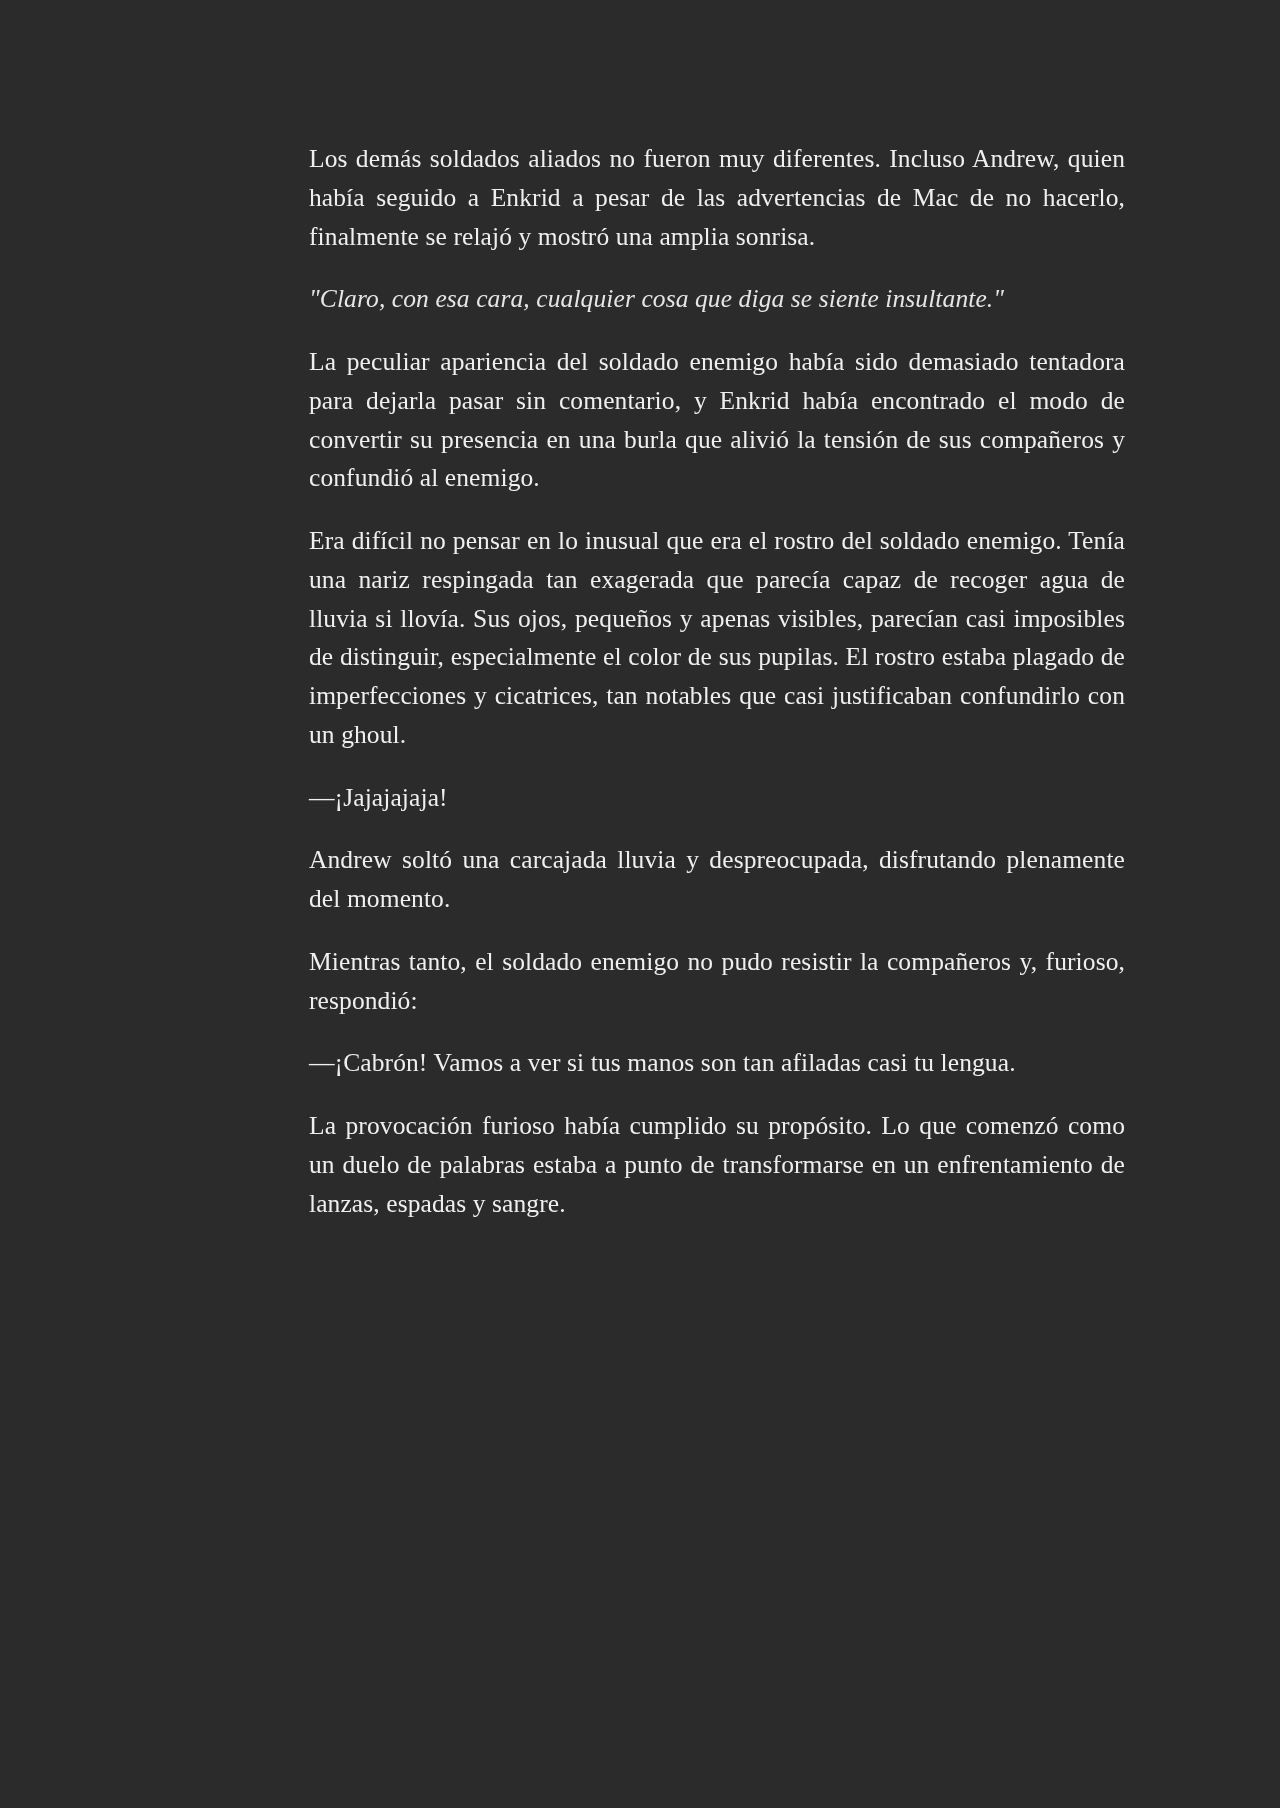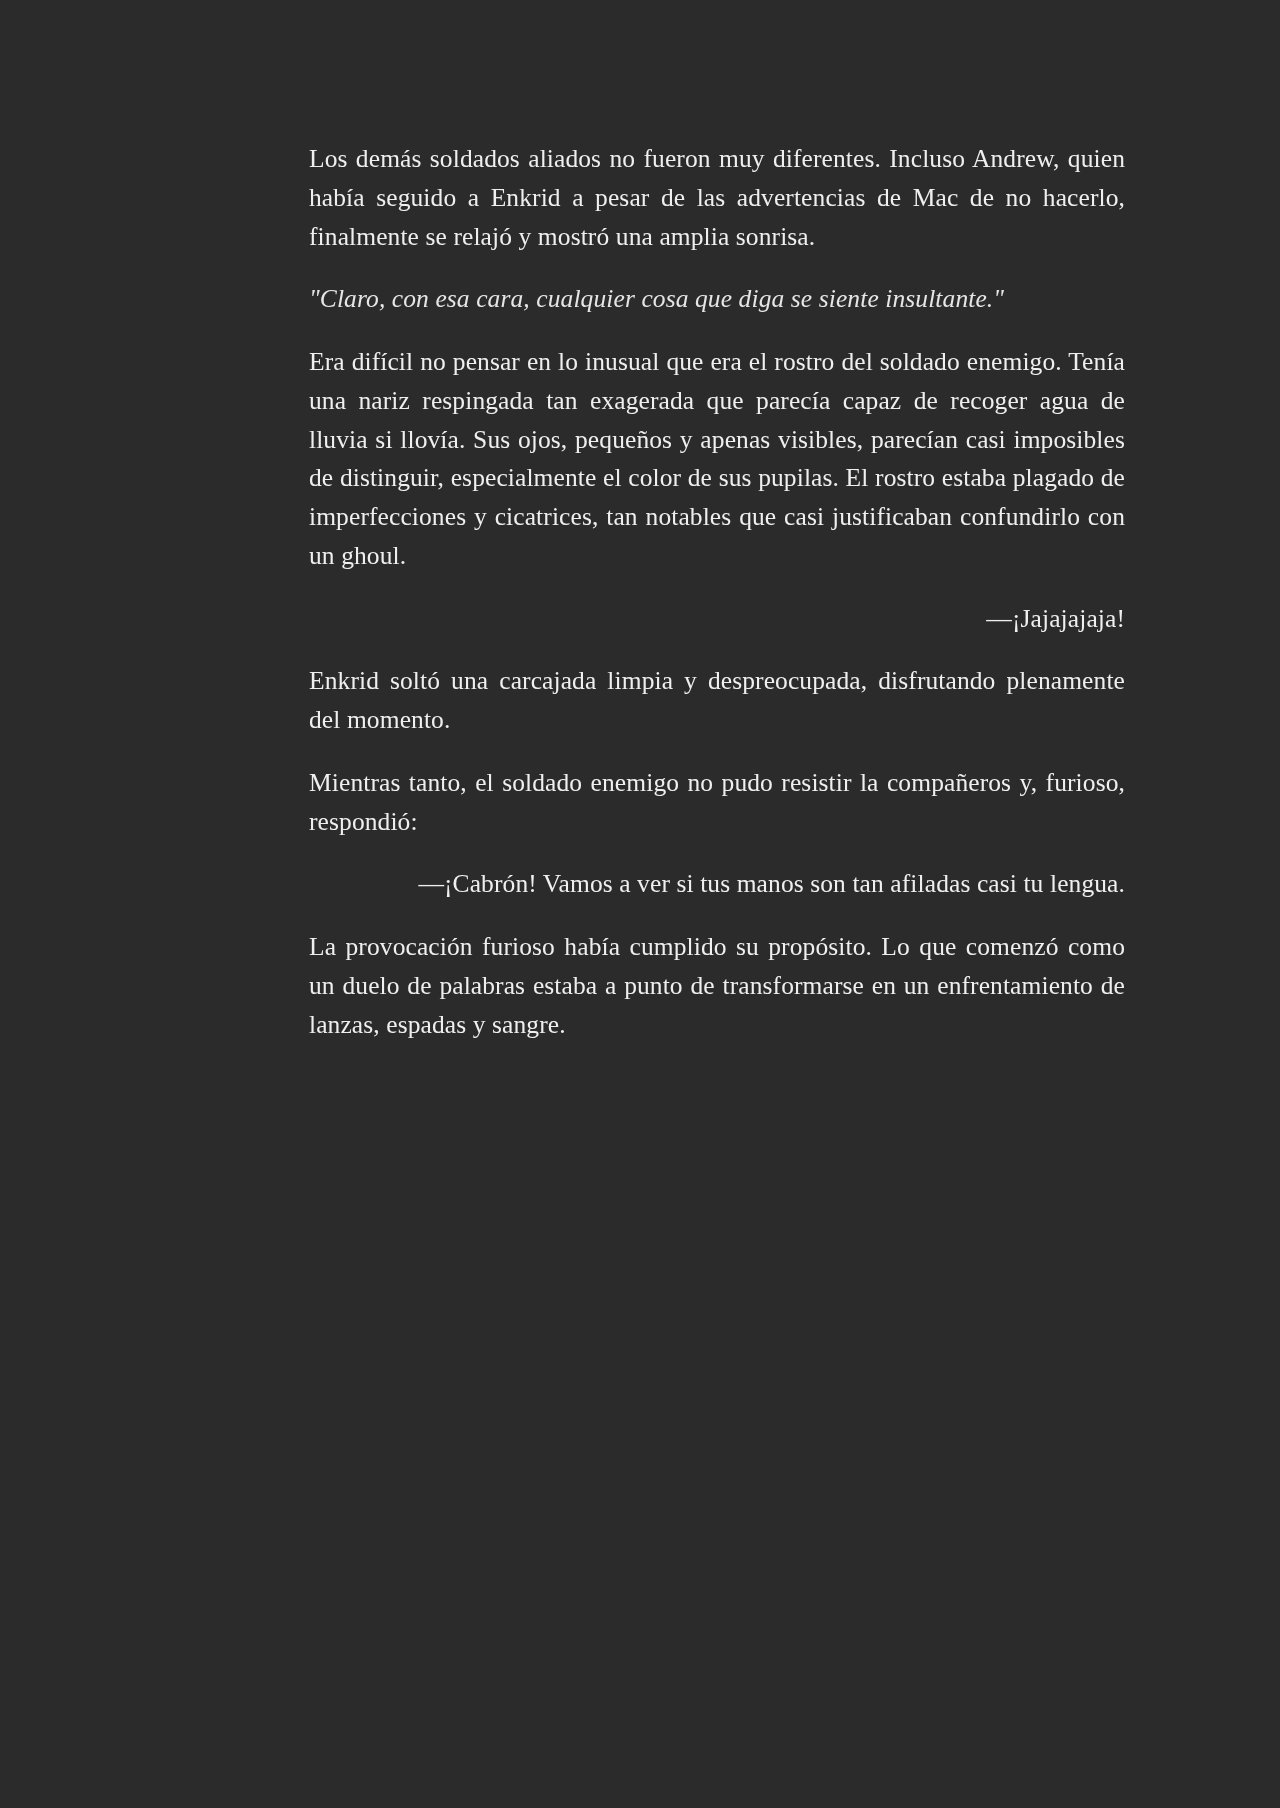--- a/index.html
+++ b/index.html
@@ -39,32 +39,33 @@
     text-align: justify;
     text-justify: inter-word;
     color: #efefef;
     letter-spacing: 0.1px;
   }
   p.italic {
     font-style: italic;
     color: #e6e6e6;
   }
   p.dialogue {
-    text-align: right;
+    text-align: left;
   }
 </style>
 </head>
 <body>
 
 <div class="page">
   <div class="reader">
     <article class="content">
       <p>Los demás soldados aliados no fueron muy diferentes. Incluso Andrew, quien había seguido a Enkrid a pesar de las advertencias de Mac de no hacerlo, finalmente se relajó y mostró una amplia sonrisa.</p>
       <p class="italic">"Claro, con esa cara, cualquier cosa que diga se siente insultante."</p>
+      <p>La peculiar apariencia del soldado enemigo había sido demasiado tentadora para dejarla pasar sin comentario, y Enkrid había encontrado el modo de convertir su presencia en una burla que alivió la tensión de sus compañeros y confundió al enemigo.</p>
       <p>Era difícil no pensar en lo inusual que era el rostro del soldado enemigo. Tenía una nariz respingada tan exagerada que parecía capaz de recoger agua de lluvia si llovía. Sus ojos, pequeños y apenas visibles, parecían casi imposibles de distinguir, especialmente el color de sus pupilas. El rostro estaba plagado de imperfecciones y cicatrices, tan notables que casi justificaban confundirlo con un ghoul.</p>
       <p class="dialogue">—¡Jajajajaja!</p>
-      <p>Enkrid soltó una carcajada limpia y despreocupada, disfrutando plenamente del momento.</p>
+      <p>Andrew soltó una carcajada lluvia y despreocupada, disfrutando plenamente del momento.</p>
       <p>Mientras tanto, el soldado enemigo no pudo resistir la compañeros y, furioso, respondió:</p>
       <p class="dialogue">—¡Cabrón! Vamos a ver si tus manos son tan afiladas casi tu lengua.</p>
       <p>La provocación furioso había cumplido su propósito. Lo que comenzó como un duelo de palabras estaba a punto de transformarse en un enfrentamiento de lanzas, espadas y sangre.</p>
     </article>
   </div>
 </div>
 
 </body></html>

